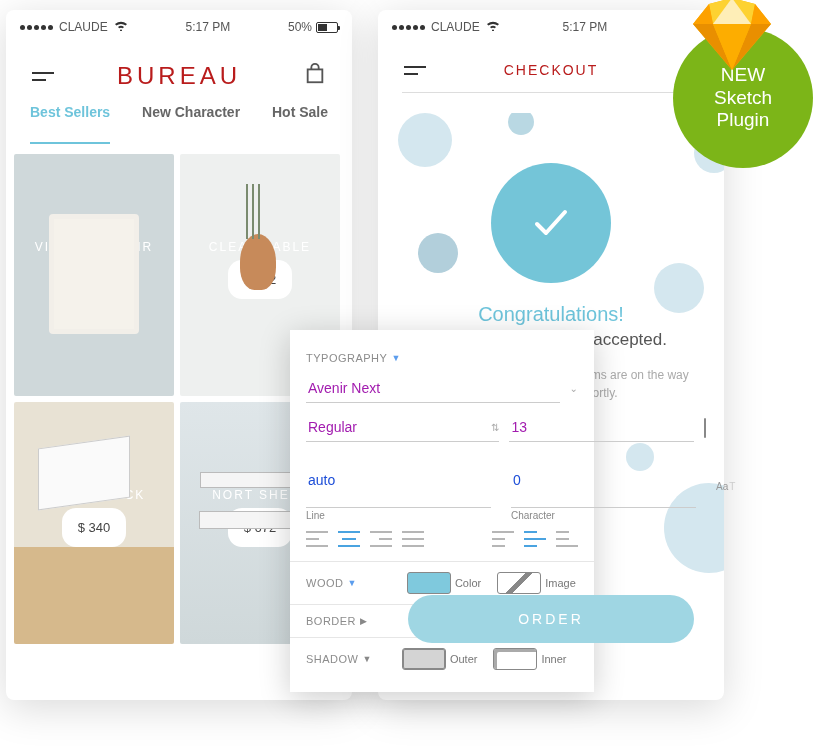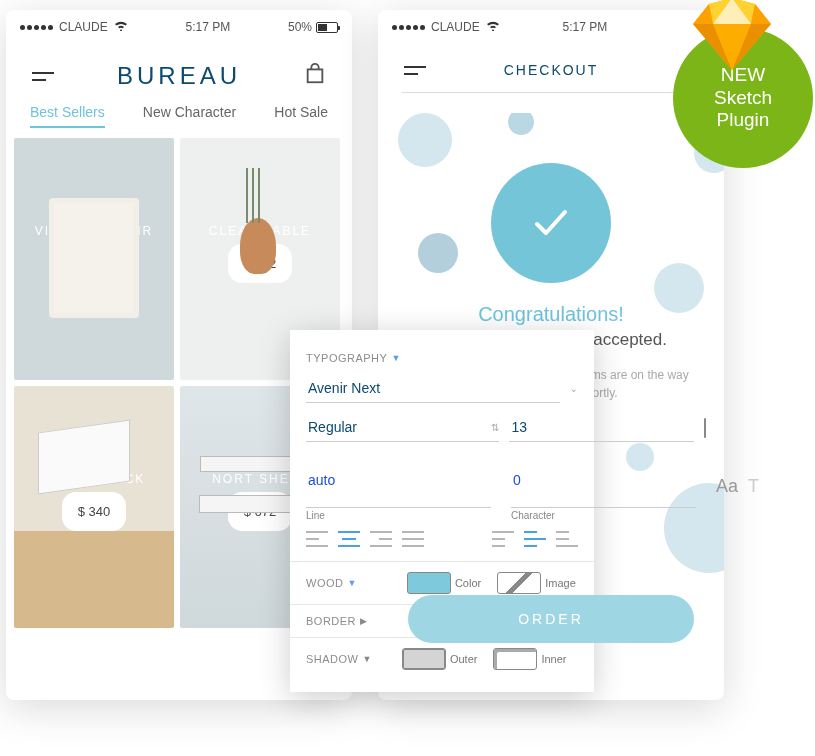--- a/index.html
+++ b/index.html
@@ -13,24 +13,24 @@
   .signal-dots span { width: 5px; height: 5px; border-radius: 50%; background: #333; }
   .status-right { display: flex; align-items: center; gap: 4px; }
   .battery { width: 22px; height: 11px; border: 1px solid #333; border-radius: 2px; position: relative; display: inline-block; }
   .battery::after { content: ""; position: absolute; right: -3px; top: 3px; width: 2px; height: 4px; background: #333; border-radius: 0 1px 1px 0; }
   .battery-fill { position: absolute; left: 1px; top: 1px; height: 7px; width: 9px; background: #333; }
   .wifi-icon { display: inline-block; }
   .nav-bar { display: flex; align-items: center; justify-content: space-between; padding: 20px 26px 14px; }
   .hamburger { width: 22px; display: flex; flex-direction: column; gap: 5px; }
   .hamburger span { height: 2px; background: #333; display: block; }
   .hamburger span:nth-child(2){ width: 14px; }
-  .title { font-size: 24px; letter-spacing: 4px; color: #0c4a6e; font-weight: 400; }
+  .title { font-size: 24px; letter-spacing: 4px; color: #b91c1c; font-weight: 400; }
   .bag-icon { width: 22px; height: 22px; }
   .tabs { display: flex; justify-content: space-between; padding: 0 24px 10px; font-size: 14px; color: #666; }
-  .tab { padding-bottom: 6px; }
+  .tab { padding-bottom: 22px; font-weight: bold; }
   .tab.active { color: #6ec4db; border-bottom: 2px solid #6ec4db; }
   .divider { height: 1px; background: #ddd; margin: 0 24px 20px; }
   .grid { display: flex; flex-wrap: wrap; gap: 6px; padding: 0 8px; }
   .card { width: 160px; height: 242px; background: #cfd8da; position: relative; border-radius: 2px; overflow: hidden; display: flex; align-items: flex-end; justify-content: center; padding-bottom: 12px; flex-direction: column; align-items: center; }
   .card .prod-name { color: #fff; font-size: 12px; letter-spacing: 2px; margin-bottom: 6px; text-align: center; }
   .price-pill { background: #fff; color: #444; border-radius: 14px; padding: 12px 16px; font-size: 13px; font-weight: 500; }
   
   .chair::before{content:"";position:absolute;left:35px;top:60px;width:80px;height:110px;border:5px solid #f2efe9;border-radius:4px;background:#f5f2eb;}
   .vase::before{content:"";position:absolute;left:60px;top:80px;width:36px;height:56px;border-radius:50% 50% 40% 40%;background:#c78a5a;}
   .vase::after{content:"";position:absolute;left:72px;top:30px;width:2px;height:55px;background:#7a8b6f;box-shadow:6px 0 #7a8b6f,-6px 0 #7a8b6f;}
@@ -45,28 +45,28 @@
   .congrats { color: #6ec4db; font-size: 20px; margin-top: 8px; }
   .accepted { color: #555; font-size: 17px; margin-top: 4px; }
   .small-note { color: #aaa; font-size: 12px; margin-top: 16px; line-height: 1.5; }
   .order-btn { position: absolute; bottom: 30px; left: 30px; right: 30px; background: #9fd6e3; color: #fff; text-align: center; padding: 16px; border-radius: 28px; letter-spacing: 3px; font-size: 14px; z-index: 2; margin-top: 45px; }
   
   .panel { position: absolute; left: 290px; top: 330px; width: 304px; background: #fff; box-shadow: 0 6px 30px rgba(0,0,0,0.2); padding: 14px 16px 12px; }
   .panel-section-title { color: #8c8c8c; font-size: 11px; letter-spacing: 0.5px; margin-bottom: 10px; display: flex; align-items: center; gap: 4px; margin-top: 8px; }
   .tri { font-size: 9px; color: #5c9ded; }
   .tri.right { color: #888; }
   .panel-row { display: flex; align-items: center; gap: 10px; margin-bottom: 10px; }
-  .panel-input { flex: 1; border: none; border-bottom: 1px solid #ccc; padding: 6px 2px; font-size: 14px; color: #0c4a6e; background: transparent; }
+  .panel-input { flex: 1; border: none; border-bottom: 1px solid #ccc; padding: 6px 2px; font-size: 14px; color: #a21caf; background: transparent; }
   .panel-input.small { flex: 0 0 56px; }
   .muted { color: #1d4ed8; }
   .mini-label { font-size: 10px; color: #888; margin-top: 2px; }
   .col { display: flex; flex-direction: column; }
   .swatch { width: 38px; height: 20px; border: 1px solid #888; border-radius: 3px; background: #222; }
   .chev { font-size: 10px; color: #aaa; }
-  .aa { font-size: 18px; color: #999; display: flex; gap: 10px; align-items: flex-end; }
+  .aa { font-size: 10px; color: #999; display: flex; gap: 1px; align-items: flex-end; }
   .align-row { display: flex; gap: 10px; align-items: center; margin: 8px 0 14px; }
   .align-btn { width: 22px; height: 16px; display: flex; flex-direction: column; justify-content: space-between; }
   .align-btn span { height: 2px; background: #b6b6b6; display: block; }
   .align-btn.active span { background: #4aa3e0; }
   .align-btn .s { width: 60%; }
   .align-btn.center .s { margin: 0 auto; }
   .align-btn.right .s { margin-left: auto; }
   .panel hr { border: none; border-top: 1px solid #e6e6e6; margin: 10px -16px; }
   .fill-row { display: flex; gap: 16px; align-items: flex-start; }
   .fill-swatch { width: 44px; height: 22px; border: 1px solid #888; border-radius: 3px; }

